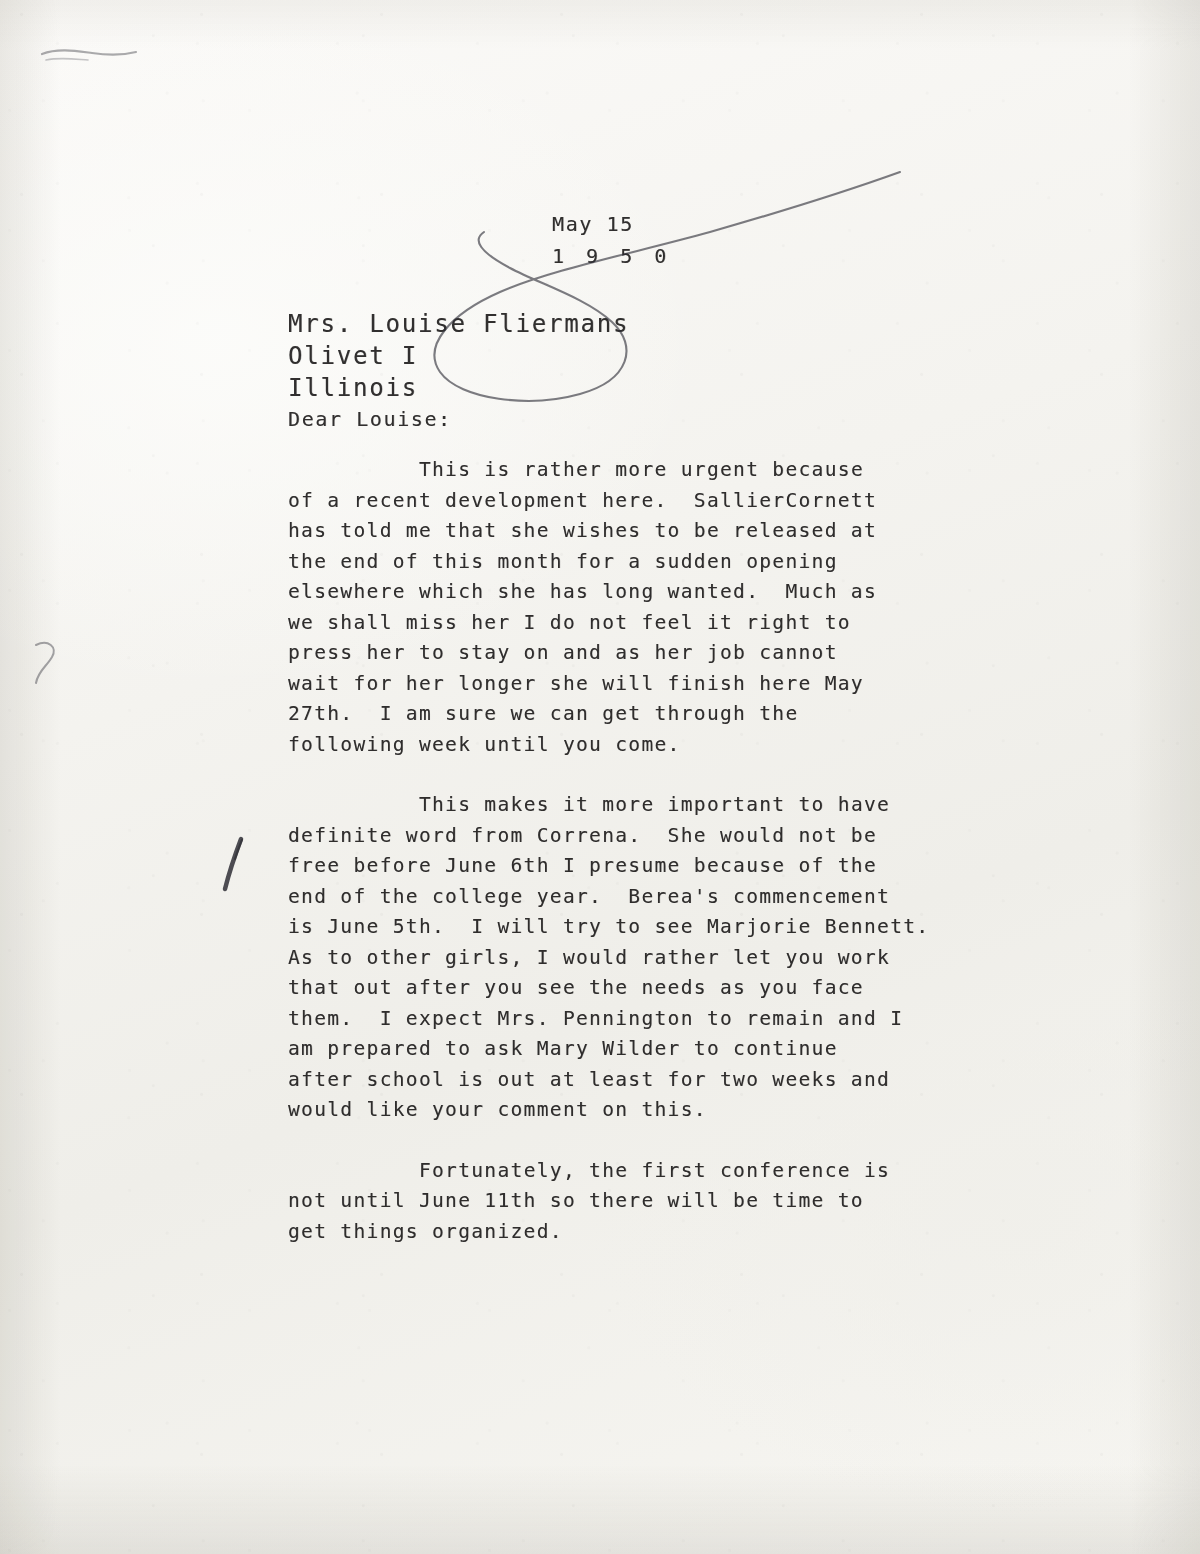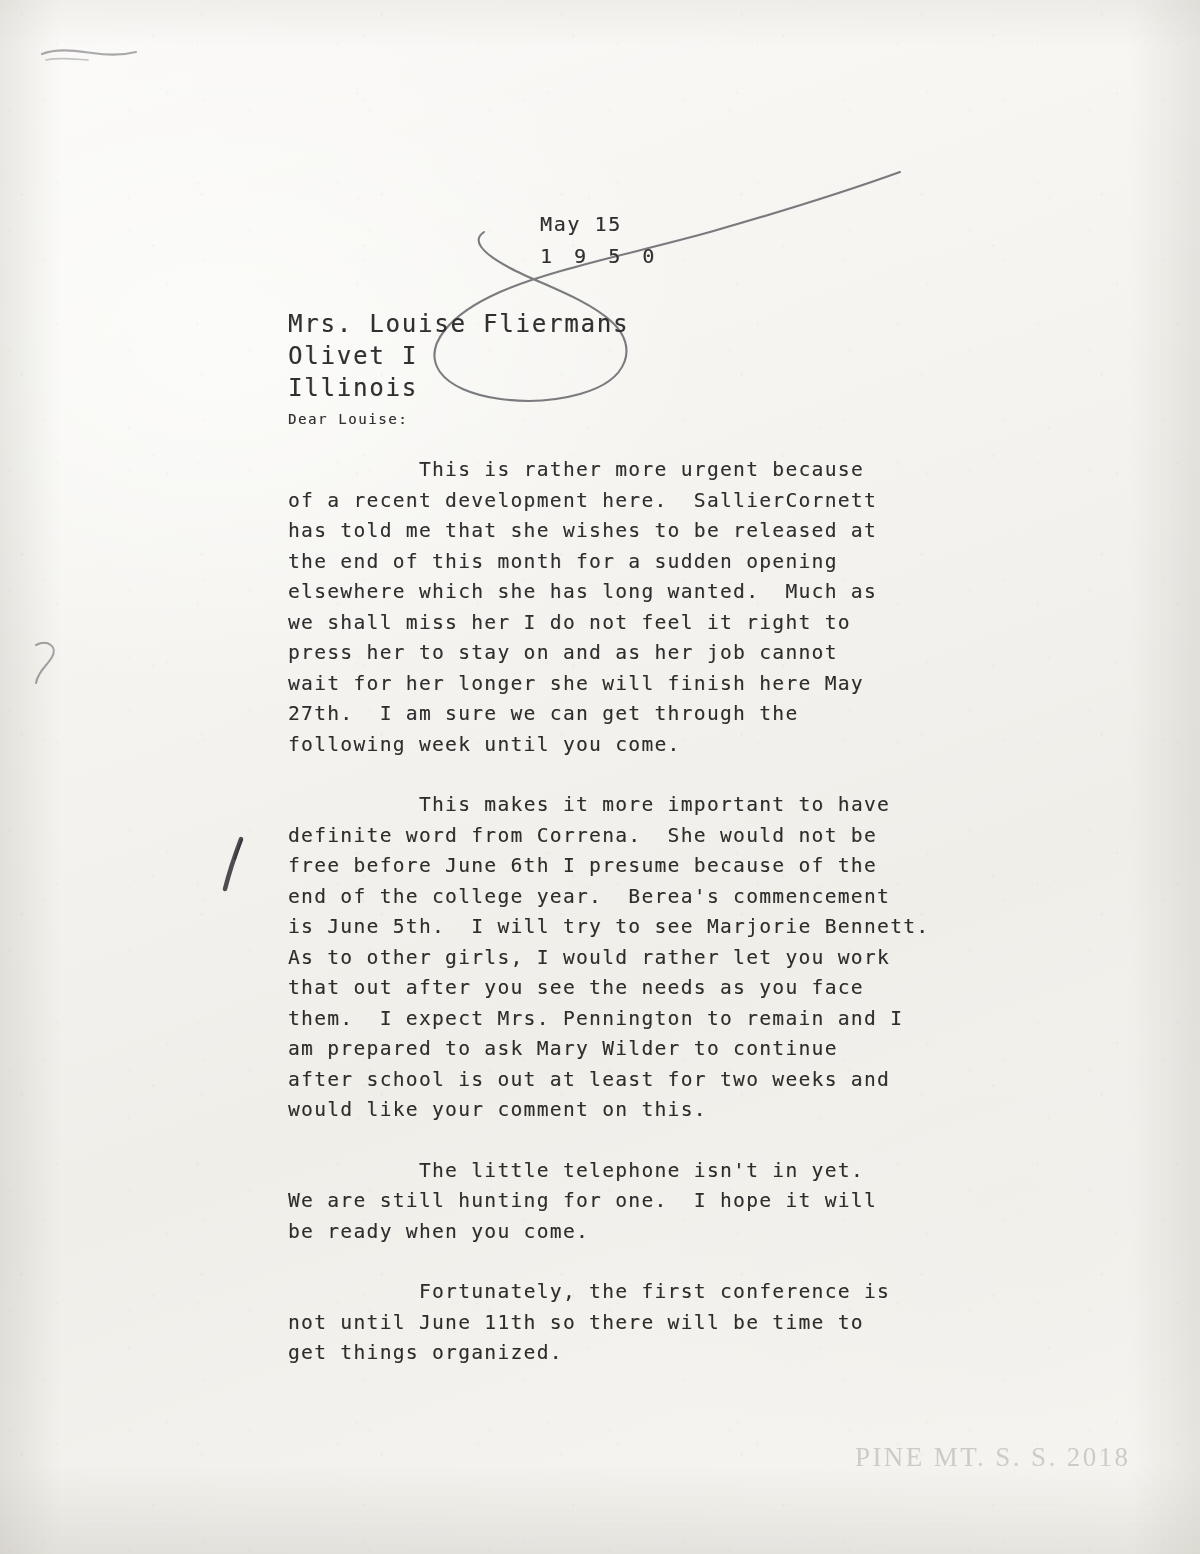--- a/index.html
+++ b/index.html
@@ -54,21 +54,21 @@
     letter-spacing: 1.1px;
     font-size: 19.5px;
     line-height: 30px;
     color: #222020;
     text-shadow: 0.4px 0.3px 0.4px rgba(60,60,60,0.45);
     opacity: 0.93;
   }
 
   
   #date-block {
-    left: 540px;
+    left: 552px;
     top: 208px;
     font-size: 20px;
     line-height: 32px;
     letter-spacing: 1.6px;
   }
   #date-year {
     letter-spacing: 5px;
   }
 
   
@@ -76,21 +76,21 @@
     left: 288px;
     top: 308px;
     line-height: 32px;
     letter-spacing: 1.8px;
     font-size: 24px;
   }
 
   #salutation {
     left: 288px;
     top: 404px;
-    font-size: 14px;
+    font-size: 20px;
     letter-spacing: 1.6px;
   }
 
   #body {
     position: absolute;
     left: 288px;
     top: 455px;
     width: 700px;
   }
   #body p {
@@ -197,32 +197,28 @@
 definite word from Correna.  She would not be
 free before June 6th I presume because of the
 end of the college year.  Berea's commencement
 is June 5th.  I will try to see Marjorie Bennett.
 As to other girls, I would rather let you work
 that out after you see the needs as you face
 them.  I expect Mrs. Pennington to remain and I
 am prepared to ask Mary Wilder to continue
 after school is out at least for two weeks and
 would like your comment on this.</p>
-    <p class="indent">          The little telephone isn't in yet.
-We are still hunting for one.  I hope it will
-be ready when you come.</p>
     <p class="indent">          Fortunately, the first conference is
 not until June 11th so there will be time to
 get things organized.</p>
   </div>
 
   <svg id="pen-mark-left" viewBox="0 0 40 60">
     <path d="M8,10 C20,4 30,12 24,22 C19,31 10,36 8,48" fill="none" stroke="rgba(60,60,68,0.45)" stroke-width="2" stroke-linecap="round"></path>
   </svg>
 
   <svg id="pen-slash" viewBox="0 0 40 60">
     <path d="M26,4 C20,20 14,38 10,54" fill="none" stroke="rgba(35,35,42,0.8)" stroke-width="4.5" stroke-linecap="round"></path>
     <path d="M27,5 C24,12 22,18 20,24" fill="none" stroke="rgba(35,35,42,0.5)" stroke-width="2.2" stroke-linecap="round"></path>
   </svg>
 
-  <div id="watermark">PINE MT. S. S. 2018</div>
 
 </div>
 
 </body></html>

